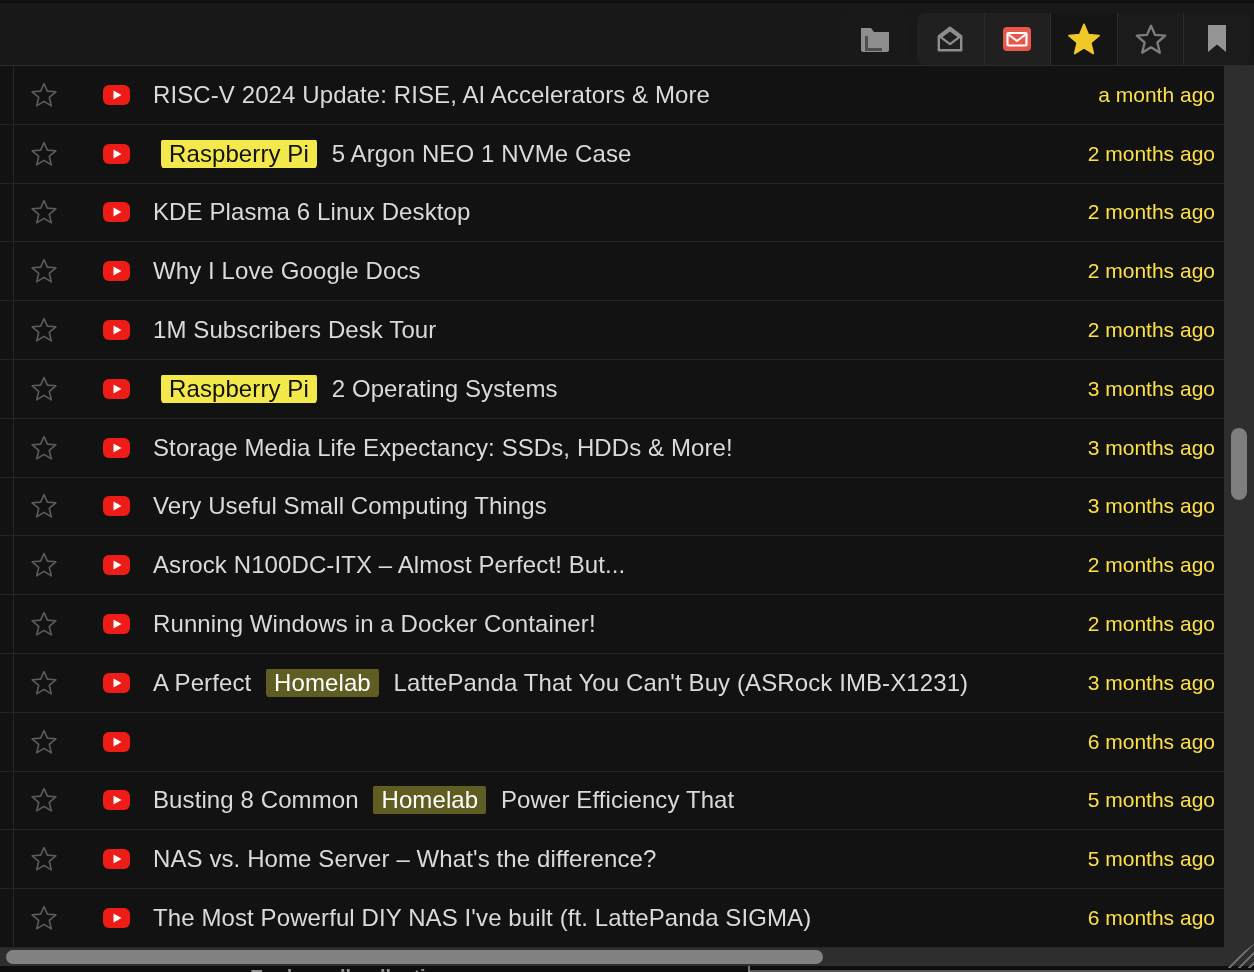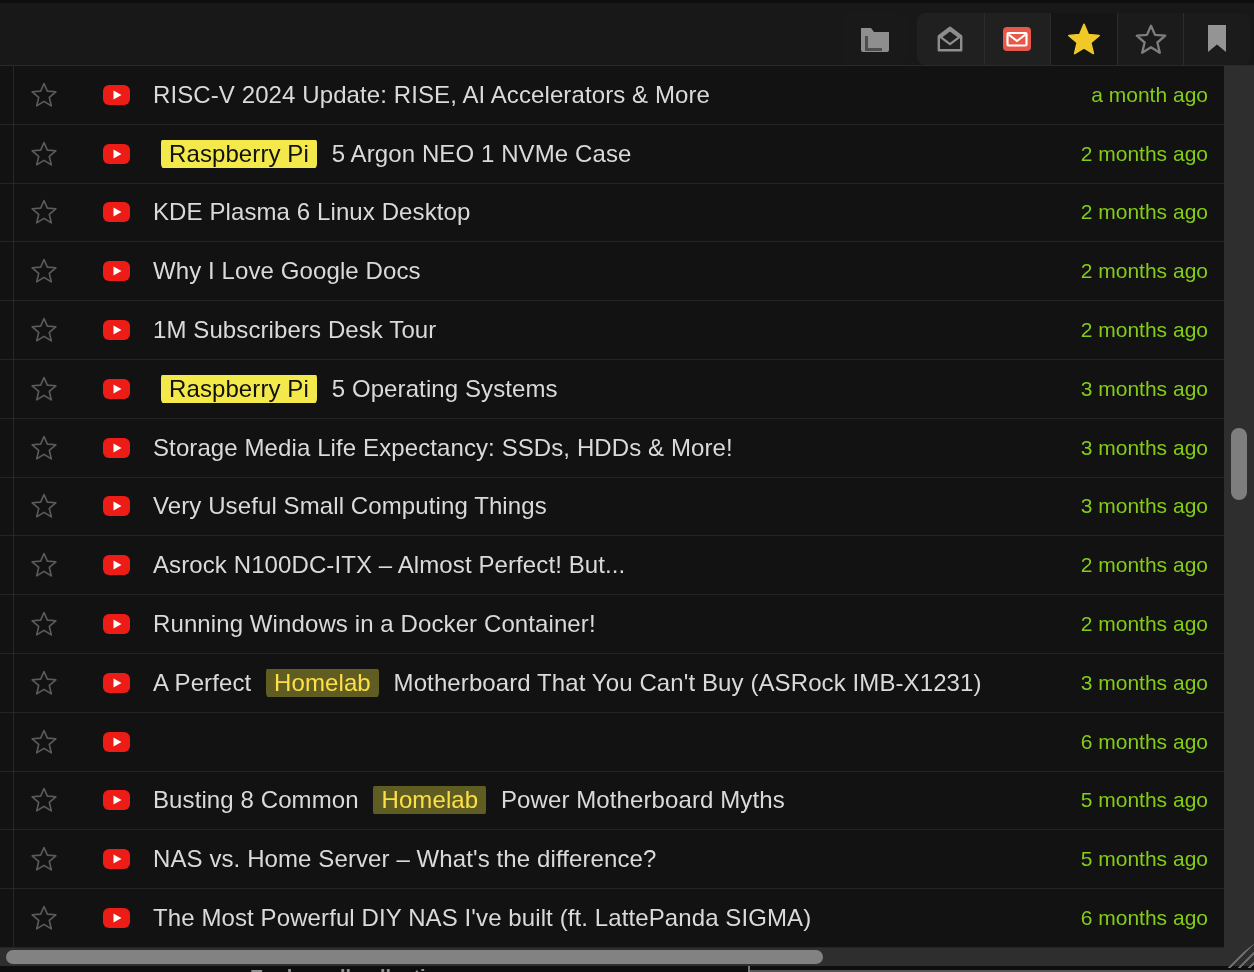--- a/index.html
+++ b/index.html
@@ -47,23 +47,23 @@
   .row-star{
     width:30px;height:30px;margin-left:29px;flex:0 0 auto;cursor:pointer;
   }
   .yt-badge{margin-left:44px;flex:0 0 auto;display:flex;}
   .row-title{
     margin-left:23px;font-size:24px;color:#dadada;white-space:nowrap;
     overflow:hidden;letter-spacing:0.1px;
   }
   .hl{display:inline-block;padding:3px 8px;margin:-3px 8px;border-radius:6px;line-height:1.15;}
   .hl-yellow{background:var(--hl-yellow,#f3e94a);color:#111;}
-  .hl-olive{background:var(--hl-olive,#605d23);color:#fde047;}
+  .hl-olive{background:var(--hl-olive,#605d23);color:#ffffff;}
   .row-time{
-    margin-left:auto;margin-right:16px;font-size:21px;color:#84cc16;
+    margin-left:auto;margin-right:9px;font-size:21px;color:#fde047;
     white-space:nowrap;flex:0 0 auto;
   }
 
   
   .vscroll{
     position:absolute;left:1224px;top:66px;width:30px;height:882px;
     background:#2e2e2e;
   }
   .vthumb{
     position:absolute;left:7px;top:362px;width:16px;height:72px;
@@ -227,21 +227,21 @@
   <div class="row">
     <svg class="row-star" viewBox="0 0 32 34">
       <polygon points="16,4 19.8,12.6 29.4,13.4 22,19.8 24.3,29.4 16,24.2 7.7,29.4 10,19.8 2.6,13.4 12.2,12.6" fill="none" stroke="#5c5c5c" stroke-width="1.8" stroke-linejoin="round"></polygon>
     </svg>
     <span class="yt-badge">
       <svg width="27" height="20" viewBox="0 0 27 20">
         <rect x="0" y="0" width="27" height="20" rx="6" fill="#ed1c16"></rect>
         <polygon points="10.5,5.5 10.5,14.5 18.5,10" fill="#ffffff"></polygon>
       </svg>
     </span>
-    <span class="row-title"><span class="hl hl-yellow">Raspberry Pi</span><span> 5 Operating Systems</span></span>
+    <span class="row-title"><span class="hl hl-yellow">Raspberry Pi</span><span> 2 Operating Systems</span></span>
     <span class="row-time">3 months ago</span>
   </div>
 
   <div class="row">
     <svg class="row-star" viewBox="0 0 32 34">
       <polygon points="16,4 19.8,12.6 29.4,13.4 22,19.8 24.3,29.4 16,24.2 7.7,29.4 10,19.8 2.6,13.4 12.2,12.6" fill="none" stroke="#5c5c5c" stroke-width="1.8" stroke-linejoin="round"></polygon>
     </svg>
     <span class="yt-badge">
       <svg width="27" height="20" viewBox="0 0 27 20">
         <rect x="0" y="0" width="27" height="20" rx="6" fill="#ed1c16"></rect>
@@ -297,21 +297,21 @@
   <div class="row">
     <svg class="row-star" viewBox="0 0 32 34">
       <polygon points="16,4 19.8,12.6 29.4,13.4 22,19.8 24.3,29.4 16,24.2 7.7,29.4 10,19.8 2.6,13.4 12.2,12.6" fill="none" stroke="#5c5c5c" stroke-width="1.8" stroke-linejoin="round"></polygon>
     </svg>
     <span class="yt-badge">
       <svg width="27" height="20" viewBox="0 0 27 20">
         <rect x="0" y="0" width="27" height="20" rx="6" fill="#ed1c16"></rect>
         <polygon points="10.5,5.5 10.5,14.5 18.5,10" fill="#ffffff"></polygon>
       </svg>
     </span>
-    <span class="row-title"><span>A Perfect </span><span class="hl hl-olive">Homelab</span><span> Motherboard That You Can't Buy (ASRock IMB-X1231)</span></span>
+    <span class="row-title"><span>A Perfect </span><span class="hl hl-olive">Homelab</span><span> LattePanda That You Can't Buy (ASRock IMB-X1231)</span></span>
     <span class="row-time">3 months ago</span>
   </div>
 
   <div class="row">
     <svg class="row-star" viewBox="0 0 32 34">
       <polygon points="16,4 19.8,12.6 29.4,13.4 22,19.8 24.3,29.4 16,24.2 7.7,29.4 10,19.8 2.6,13.4 12.2,12.6" fill="none" stroke="#5c5c5c" stroke-width="1.8" stroke-linejoin="round"></polygon>
     </svg>
     <span class="yt-badge">
       <svg width="27" height="20" viewBox="0 0 27 20">
         <rect x="0" y="0" width="27" height="20" rx="6" fill="#ed1c16"></rect>
@@ -324,21 +324,21 @@
   <div class="row">
     <svg class="row-star" viewBox="0 0 32 34">
       <polygon points="16,4 19.8,12.6 29.4,13.4 22,19.8 24.3,29.4 16,24.2 7.7,29.4 10,19.8 2.6,13.4 12.2,12.6" fill="none" stroke="#5c5c5c" stroke-width="1.8" stroke-linejoin="round"></polygon>
     </svg>
     <span class="yt-badge">
       <svg width="27" height="20" viewBox="0 0 27 20">
         <rect x="0" y="0" width="27" height="20" rx="6" fill="#ed1c16"></rect>
         <polygon points="10.5,5.5 10.5,14.5 18.5,10" fill="#ffffff"></polygon>
       </svg>
     </span>
-    <span class="row-title"><span>Busting 8 Common </span><span class="hl hl-olive">Homelab</span><span> Power Motherboard Myths</span></span>
+    <span class="row-title"><span>Busting 8 Common </span><span class="hl hl-olive">Homelab</span><span> Power Efficiency That</span></span>
     <span class="row-time">5 months ago</span>
   </div>
 
   <div class="row">
     <svg class="row-star" viewBox="0 0 32 34">
       <polygon points="16,4 19.8,12.6 29.4,13.4 22,19.8 24.3,29.4 16,24.2 7.7,29.4 10,19.8 2.6,13.4 12.2,12.6" fill="none" stroke="#5c5c5c" stroke-width="1.8" stroke-linejoin="round"></polygon>
     </svg>
     <span class="yt-badge">
       <svg width="27" height="20" viewBox="0 0 27 20">
         <rect x="0" y="0" width="27" height="20" rx="6" fill="#ed1c16"></rect>

